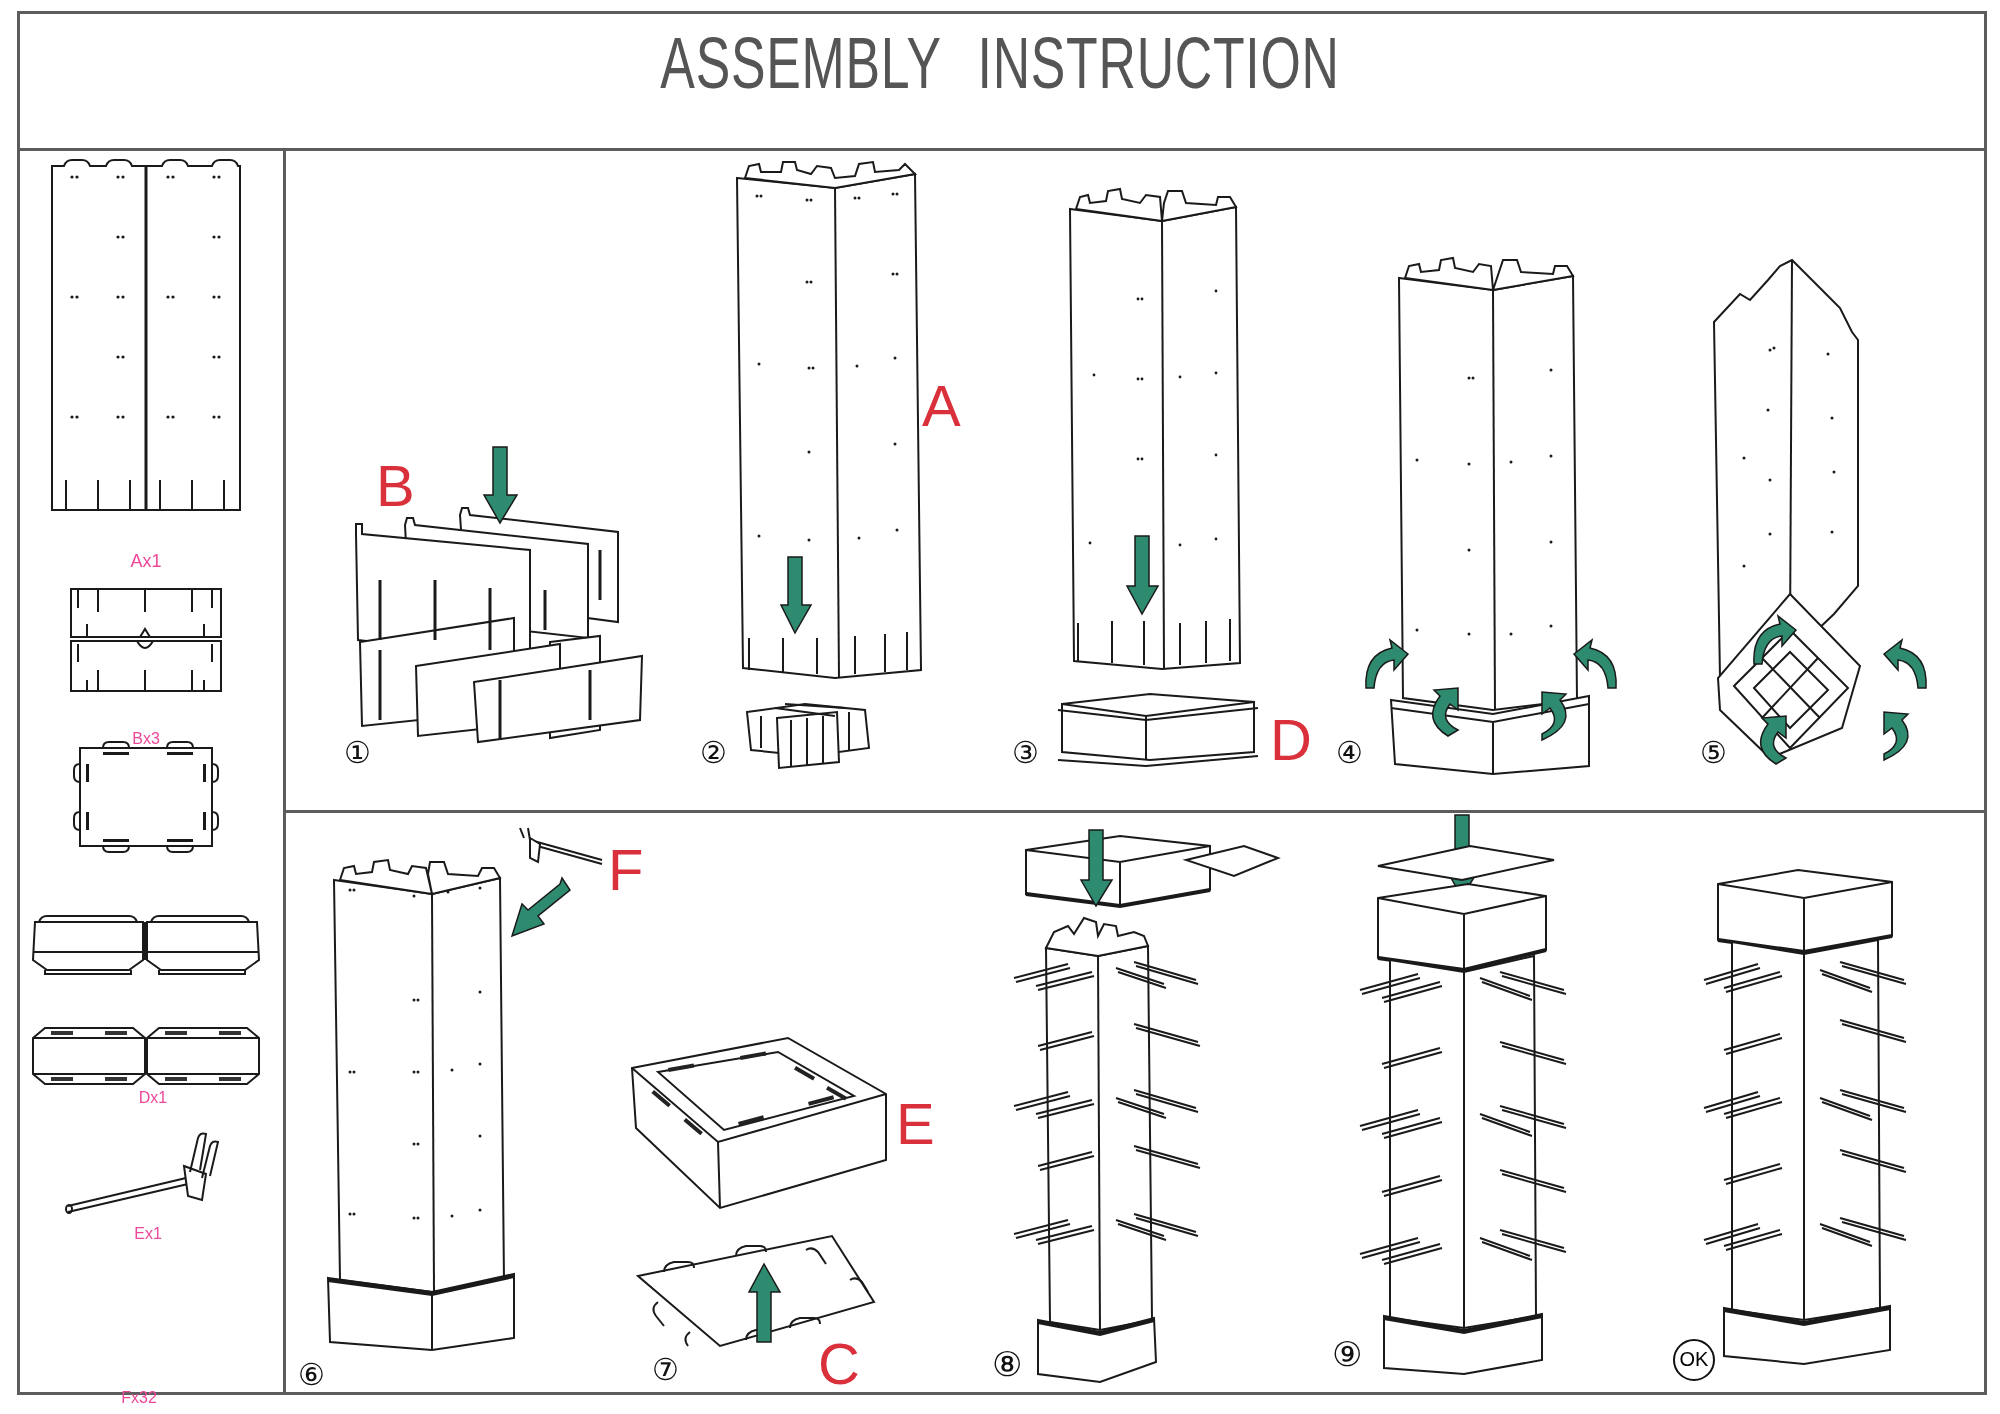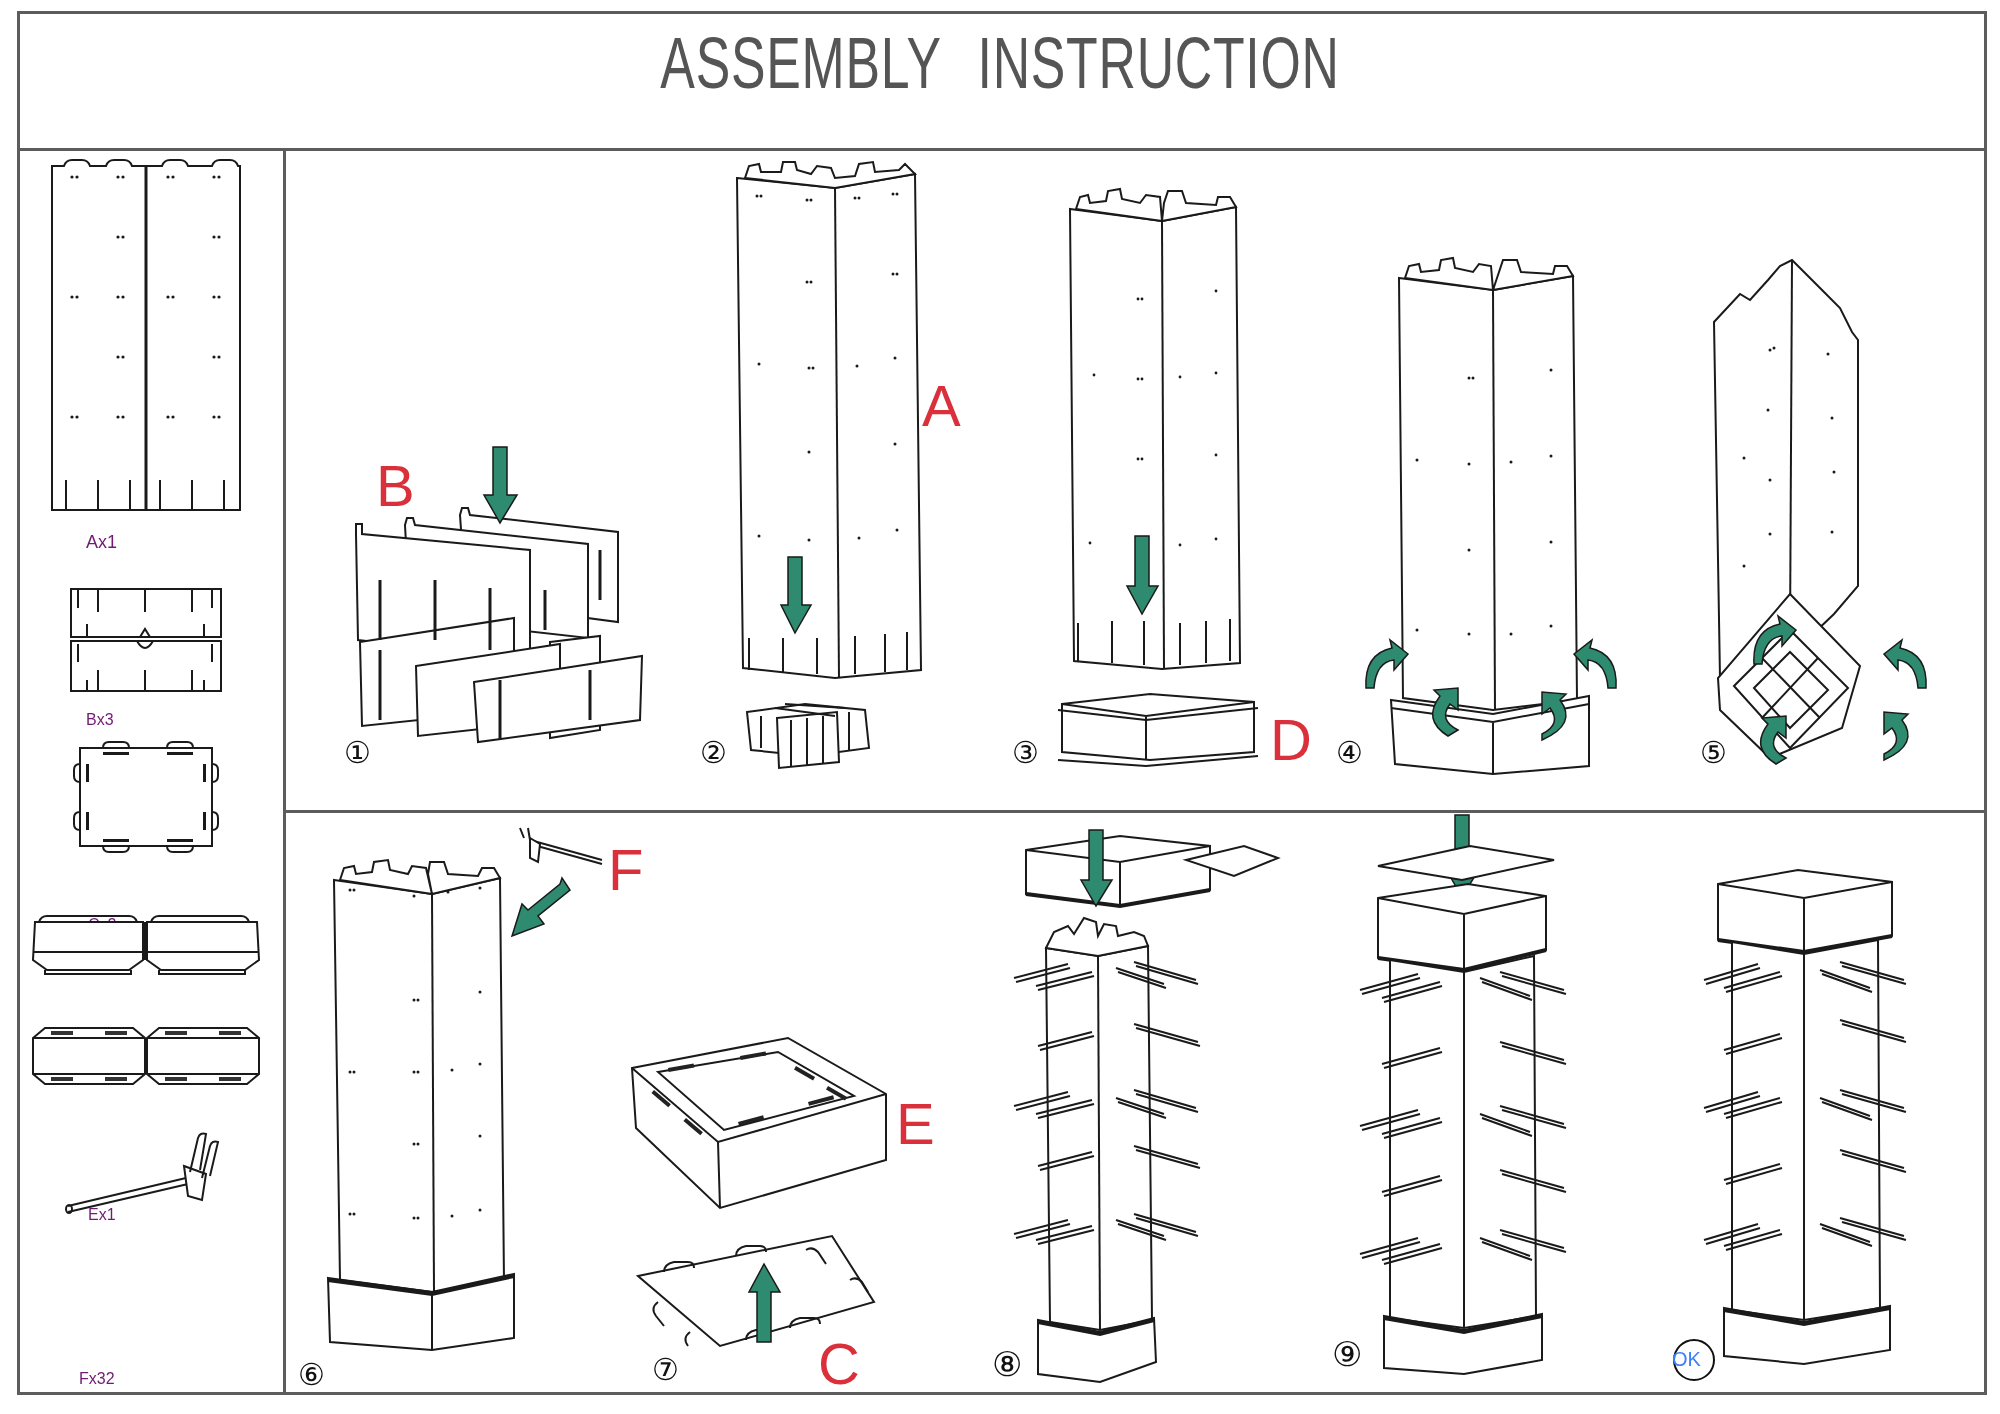--- a/index.html
+++ b/index.html
@@ -2,21 +2,21 @@
 <html><head>
 <meta charset="utf-8">
 <style>
   html,body{margin:0;padding:0;background:#fff;}
   body{width:2000px;height:1414px;position:relative;overflow:hidden;font-family:"Liberation Sans",sans-serif;}
   .frame{position:absolute;left:17px;top:11px;width:1970px;height:1384px;border:3px solid #5c5c5c;box-sizing:border-box;}
   .hdr-line{position:absolute;left:17px;top:148px;width:1970px;height:3px;background:#5c5c5c;}
   .left-line{position:absolute;left:283px;top:151px;width:3px;height:1244px;background:#5c5c5c;}
   .mid-line{position:absolute;left:286px;top:810px;width:1701px;height:3px;background:#5c5c5c;}
   .title{position:absolute;left:0;top:22px;width:2000px;text-align:center;font-family:"Liberation Sans Narrow","Liberation Sans",sans-serif;font-size:72px;color:#555;letter-spacing:1px;transform:scaleX(0.72);word-spacing:30px;}
-  .plabel{position:absolute;color:#701a75;font-size:18px;text-align:left;width:120px;}
+  .plabel{position:absolute;color:#ec4899;font-size:18px;text-align:center;width:120px;margin-top:19px;}
   .biglabel{position:absolute;color:#d9303b;font-size:58px;}
   .stepnum{position:absolute;font-size:30px;color:#111;}
   svg.art{position:absolute;overflow:visible;}
   .ln{fill:#fff;stroke:#1a1a1a;stroke-width:2;}
   .ln2{fill:none;stroke:#1a1a1a;stroke-width:2;}
   .thick{fill:none;stroke:#1a1a1a;stroke-width:4;}
   .arrow{fill:#2e8b6f;stroke:#1a1a1a;stroke-width:1.5;}
   .dot{fill:#1a1a1a;}
   .circ{fill:#fff;stroke:#111;stroke-width:2;}
 </style>
@@ -574,14 +574,14 @@
         <path d="M140 288 L204 306 M142 292 L206 310"></path>
       <path d="M4 378 L58 362 M6 382 L60 366"></path>
         <path d="M24 384 L80 368 M26 388 L82 372"></path>
       <path d="M120 362 L170 380 M122 366 L172 384"></path>
         <path d="M140 356 L204 374 M142 360 L206 378"></path>
     </g>
   </svg>
   <svg class="art" style="left:1672px;top:1338px" width="44" height="44" viewBox="0 0 44 44">
     <circle class="circ" cx="22" cy="22" r="20"></circle>
   </svg>
-  <div style="position:absolute;left:1672px;top:1348px;width:44px;text-align:left;font-size:20px;color:#3b82f6;">OK</div>
+  <div style="position:absolute;left:1672px;top:1348px;width:44px;text-align:center;font-size:20px;color:#000000;">OK</div>
 </div>
 
 </body></html>

